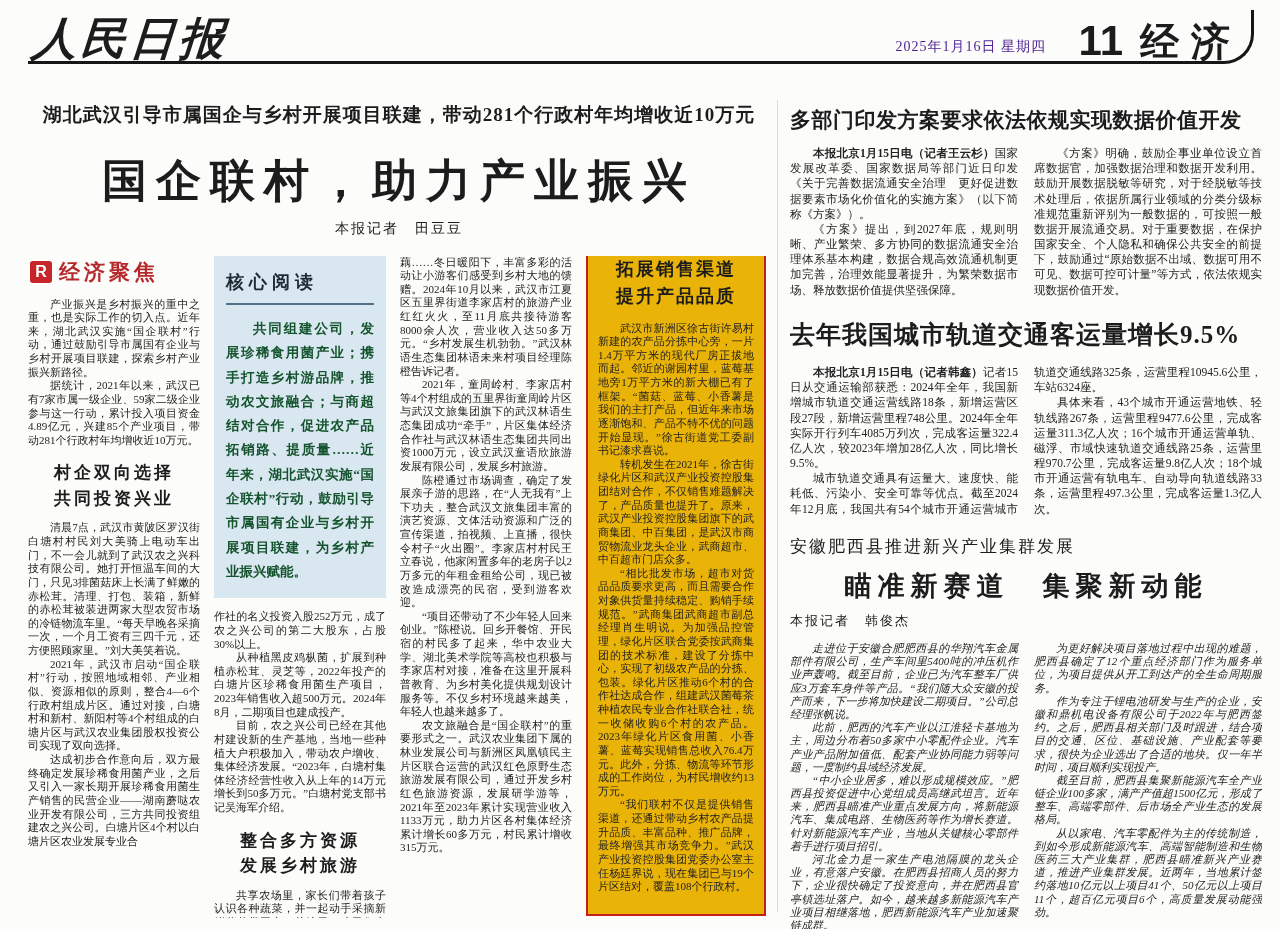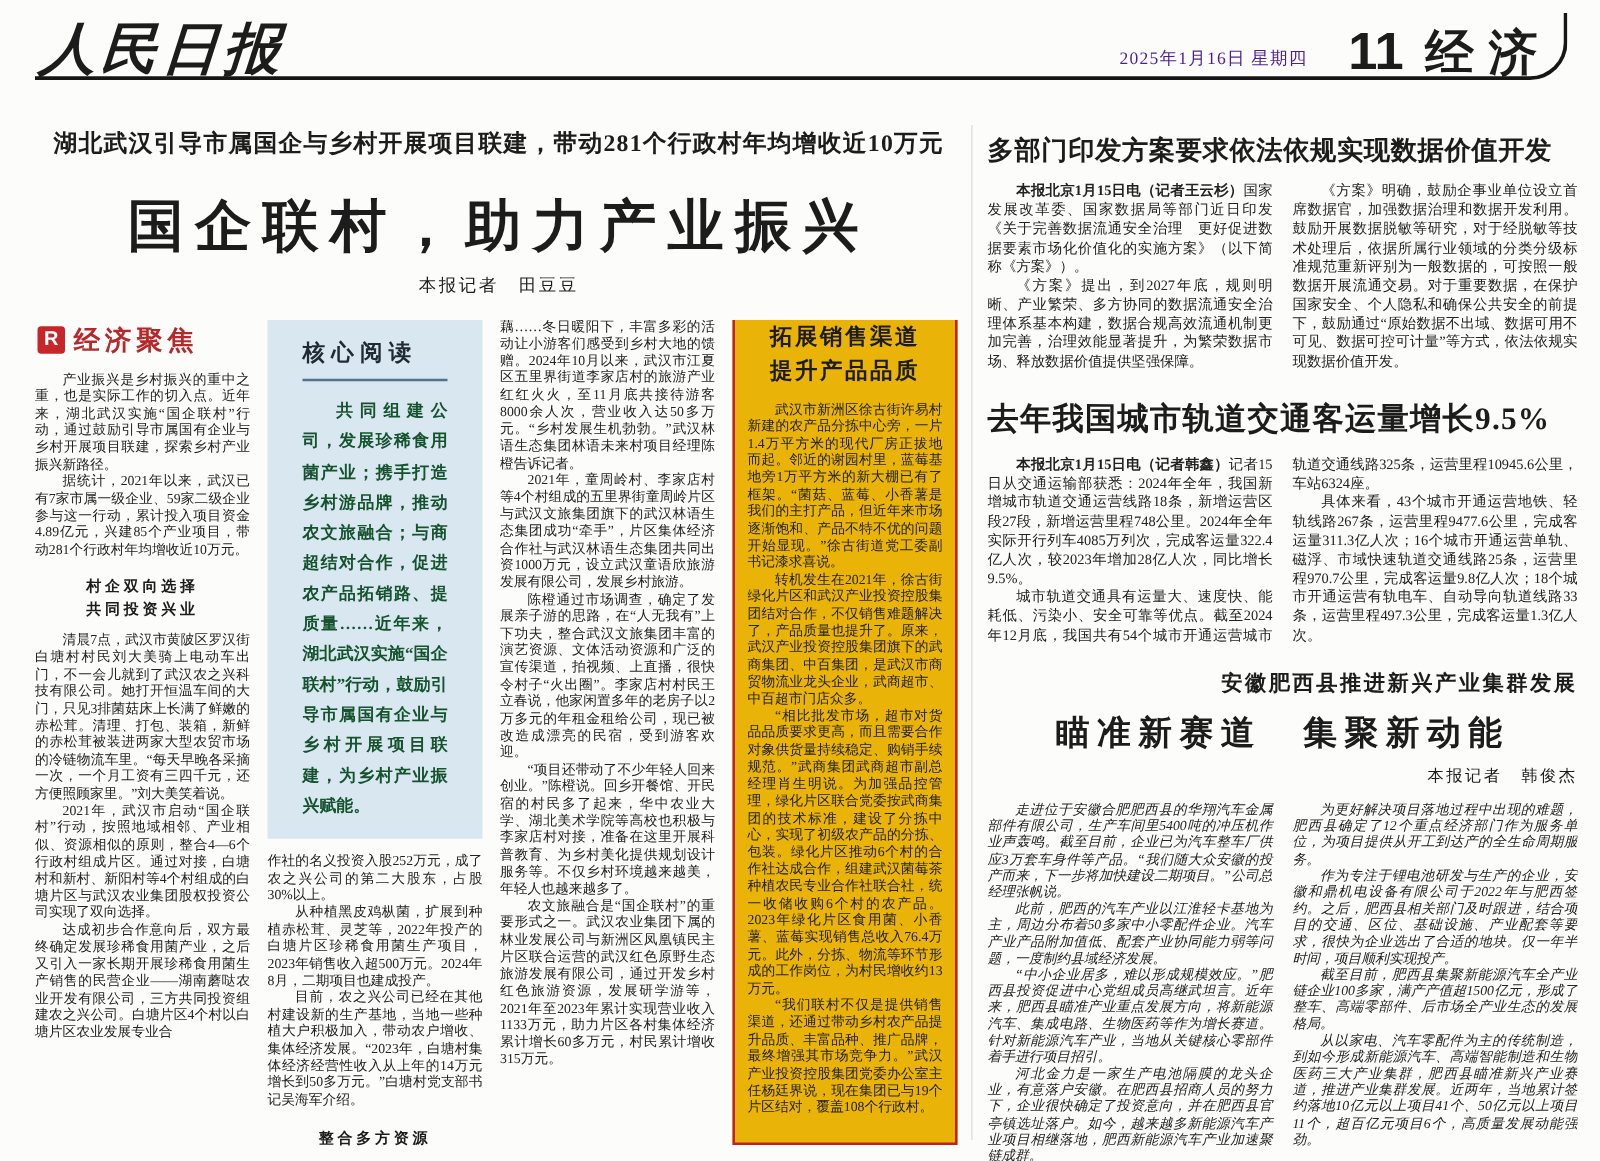--- a/index.html
+++ b/index.html
@@ -30,23 +30,23 @@
 
   .bt{font-size:11px;line-height:1.24;text-align:justify;color:#222;margin:0;}
   .ind{text-indent:2em;}
 
   .focus-head{display:flex;align-items:center;gap:7px;margin:2px 0 12px 2px;}
   .focus-badge{width:22px;height:22px;background:#c6262a;color:#fff;font-weight:bold;font-size:16px;
                display:flex;align-items:center;justify-content:center;border-radius:3px;
                font-family:"Liberation Sans",sans-serif;flex:none;}
   .focus-label{color:#b5292c;font-size:21px;font-weight:900;letter-spacing:4px;}
 
-  .col-subhead{text-align:center;font-weight:bold;font-size:12px;line-height:1.5;margin:13px 0 10px;letter-spacing:3px;}
+  .col-subhead{text-align:center;font-weight:bold;font-size:17px;line-height:1.5;margin:13px 0 10px;letter-spacing:3px;}
 
-  .core-box{background:#d9e7f1;padding:12px 28px 14px;margin-bottom:12px;}
+  .core-box{background:#d9e7f1;padding:12px 12px 14px;margin-bottom:12px;}
   .core-title{font-size:18px;font-weight:bold;letter-spacing:5px;margin:2px 0 9px;color:#1f2a33;}
   .core-rule{height:2.5px;background:#54718a;margin-bottom:12px;}
   .core-text{font-size:13.5px;font-weight:bold;line-height:1.8;text-align:justify;text-indent:2em;color:#14532d;margin:0;}
 
   .hl-box{box-sizing:border-box;width:180px;flex:none;margin-top:-22px;height:682px;overflow:hidden;
           border:2.5px solid #c5201d;padding:8px 10px;background:#eab308;}
   .hl-title{text-align:center;font-weight:900;font-size:18px;line-height:1.5;letter-spacing:2px;margin:12px 0 12px;
             font-family:"Liberation Sans","DejaVu Sans",sans-serif;}
 
   
@@ -58,23 +58,23 @@
   .two-col{columns:2;column-gap:16px;overflow:hidden;}
   .two-col p{margin:0;}
   .rbt{font-size:11.5px;line-height:1.32;text-align:justify;color:#222;}
   .lead{font-weight:bold;}
   .hA{height:152px;}
   .hB{height:152px;}
   .hC{height:318px;}
 
   .artB-title{font-size:25px;font-weight:700;text-align:left;margin:20px 0 14px;letter-spacing:1px;}
 
-  .artC-kicker{font-size:17px;text-align:right;margin:18px 0 0;letter-spacing:2px;font-weight:bold;}
+  .artC-kicker{font-size:17px;text-align:left;margin:18px 0 0;letter-spacing:2px;font-weight:normal;}
   .artC-title{font-size:27px;font-weight:900;text-align:center;margin:10px 0 8px;letter-spacing:6px;}
-  .artC-byline{font-size:13px;text-align:right;margin:0 0 12px;letter-spacing:2px;}
+  .artC-byline{font-size:13px;text-align:left;margin:0 0 12px;letter-spacing:2px;}
   .cbt{font-size:11px;line-height:1.2;text-align:justify;color:#222;font-style:italic;}
 </style>
 </head>
 <body>
 
 <div class="paper">
 
   <div class="header">
     <div class="header-frame"></div>
     <div class="masthead">人民日报</div>

